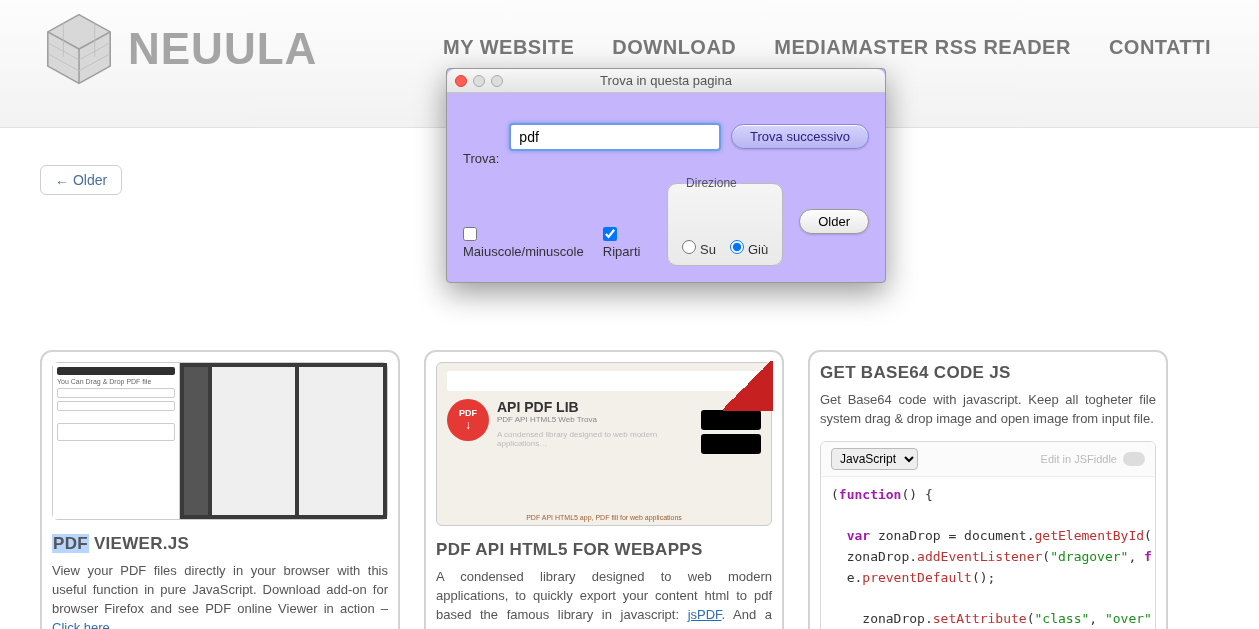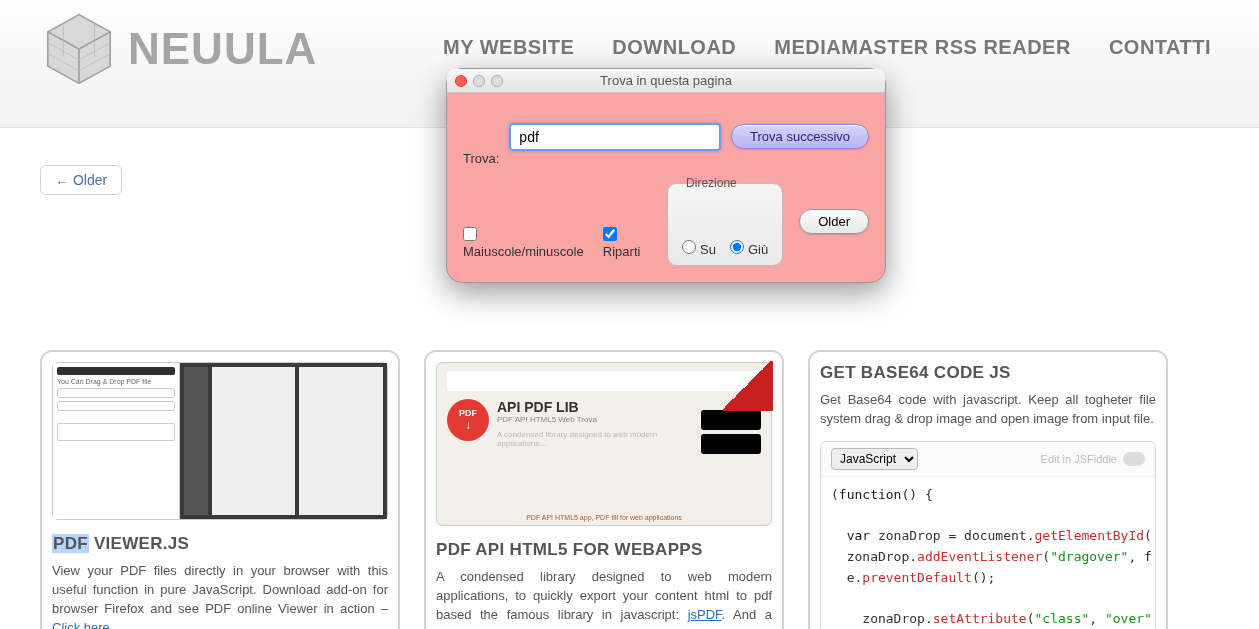--- a/index.html
+++ b/index.html
@@ -17,25 +17,25 @@
   .card h2 { font-family: Arial, sans-serif; font-weight: 800; font-size: 17px; color: #555; margin: 14px 0 8px 0; letter-spacing: 0.3px; }
   .card h2 .hl { background: #b6d5ff; padding: 0 1px; }
   .card p.desc { font-size: 13px; color: #555; line-height: 1.45; text-align: justify; }
   .card a.link { color: #2a6db5; text-decoration: underline; }
   .code-box { border: 1px solid #d8d8d8; border-radius: 6px; margin-top: 12px; background:#fff; overflow: hidden; position:relative; }
   .code-head { display:flex; align-items:center; justify-content:space-between; padding:6px 10px; border-bottom:1px solid #eee; background:#fbfbfb; }
   .code-head select { font-size:12px; padding:2px 4px; border:1px solid #bbb; border-radius:4px; background:#eee; }
   .code-head .edit { font-size:11px; color:#bbb; display:flex; align-items:center; gap:6px; }
   .code-head .cloud { width:22px; height:14px; background:#ddd; border-radius:7px; }
   pre.code { font-family: Menlo, Consolas, monospace; font-size: 13px; line-height: 1.6; padding: 8px 10px; white-space: pre; overflow: hidden; }
-  .kw { color:#0f172a; }
+  .kw { color:#a21caf;font-weight:bold; }
   .fn { color:#c03030; }
   .str { color:#1a8f1a; }
   
-  .dialog { position:absolute; left:446px; top:68px; width:440px; background:#fca5a5; border:1px solid #999; border-radius:16px; box-shadow:0 10px 30px rgba(0,0,0,0.4); font-size:13px; }
+  .dialog { position:absolute; left:446px; top:68px; width:440px; background:#c4b5fd; border:1px solid #999; border-radius:4px; box-shadow:0 10px 30px rgba(0,0,0,0.4); font-size:13px; }
   .dialog .titlebar { height:24px; border-bottom:1px solid #c6c6c6; display:flex; align-items:center; padding:0 8px; position:relative; border-radius:8px 8px 0 0; background:linear-gradient(#f7f7f7,#e4e4e4); }
   .dialog .lights { display:flex; gap:6px; }
   .dialog .lights span { width:12px;height:12px;border-radius:50%;border:1px solid #aaa;background:#ddd; }
   .dialog .lights .red { background:#ff5f57;border-color:#d43; }
   .dialog .titlebar .title { position:absolute; left:0; right:0; text-align:center; font-size:13px; color:#555; pointer-events:none; }
   .dialog .body { padding:14px 16px 16px 16px; }
   .dialog .row { display:flex; align-items:center; gap:10px; margin-bottom:10px; }
   .dialog label { color:#333;margin-top:44px; }
   .dialog input[type=text] { flex:1; border:2px solid #6b9ee6; border-radius:4px; padding:4px 8px; font-size:14px; background:#fff; box-shadow:0 0 4px rgba(80,130,220,0.6); }
   .mac-btn { background:linear-gradient(#fdfdfd,#e8e8e8); border:1px solid #9a9a9a; border-radius:14px; padding:4px 18px; font-size:13px; cursor:pointer; box-shadow:inset 0 1px 0 #fff, 0 1px 2px rgba(0,0,0,0.15); }

